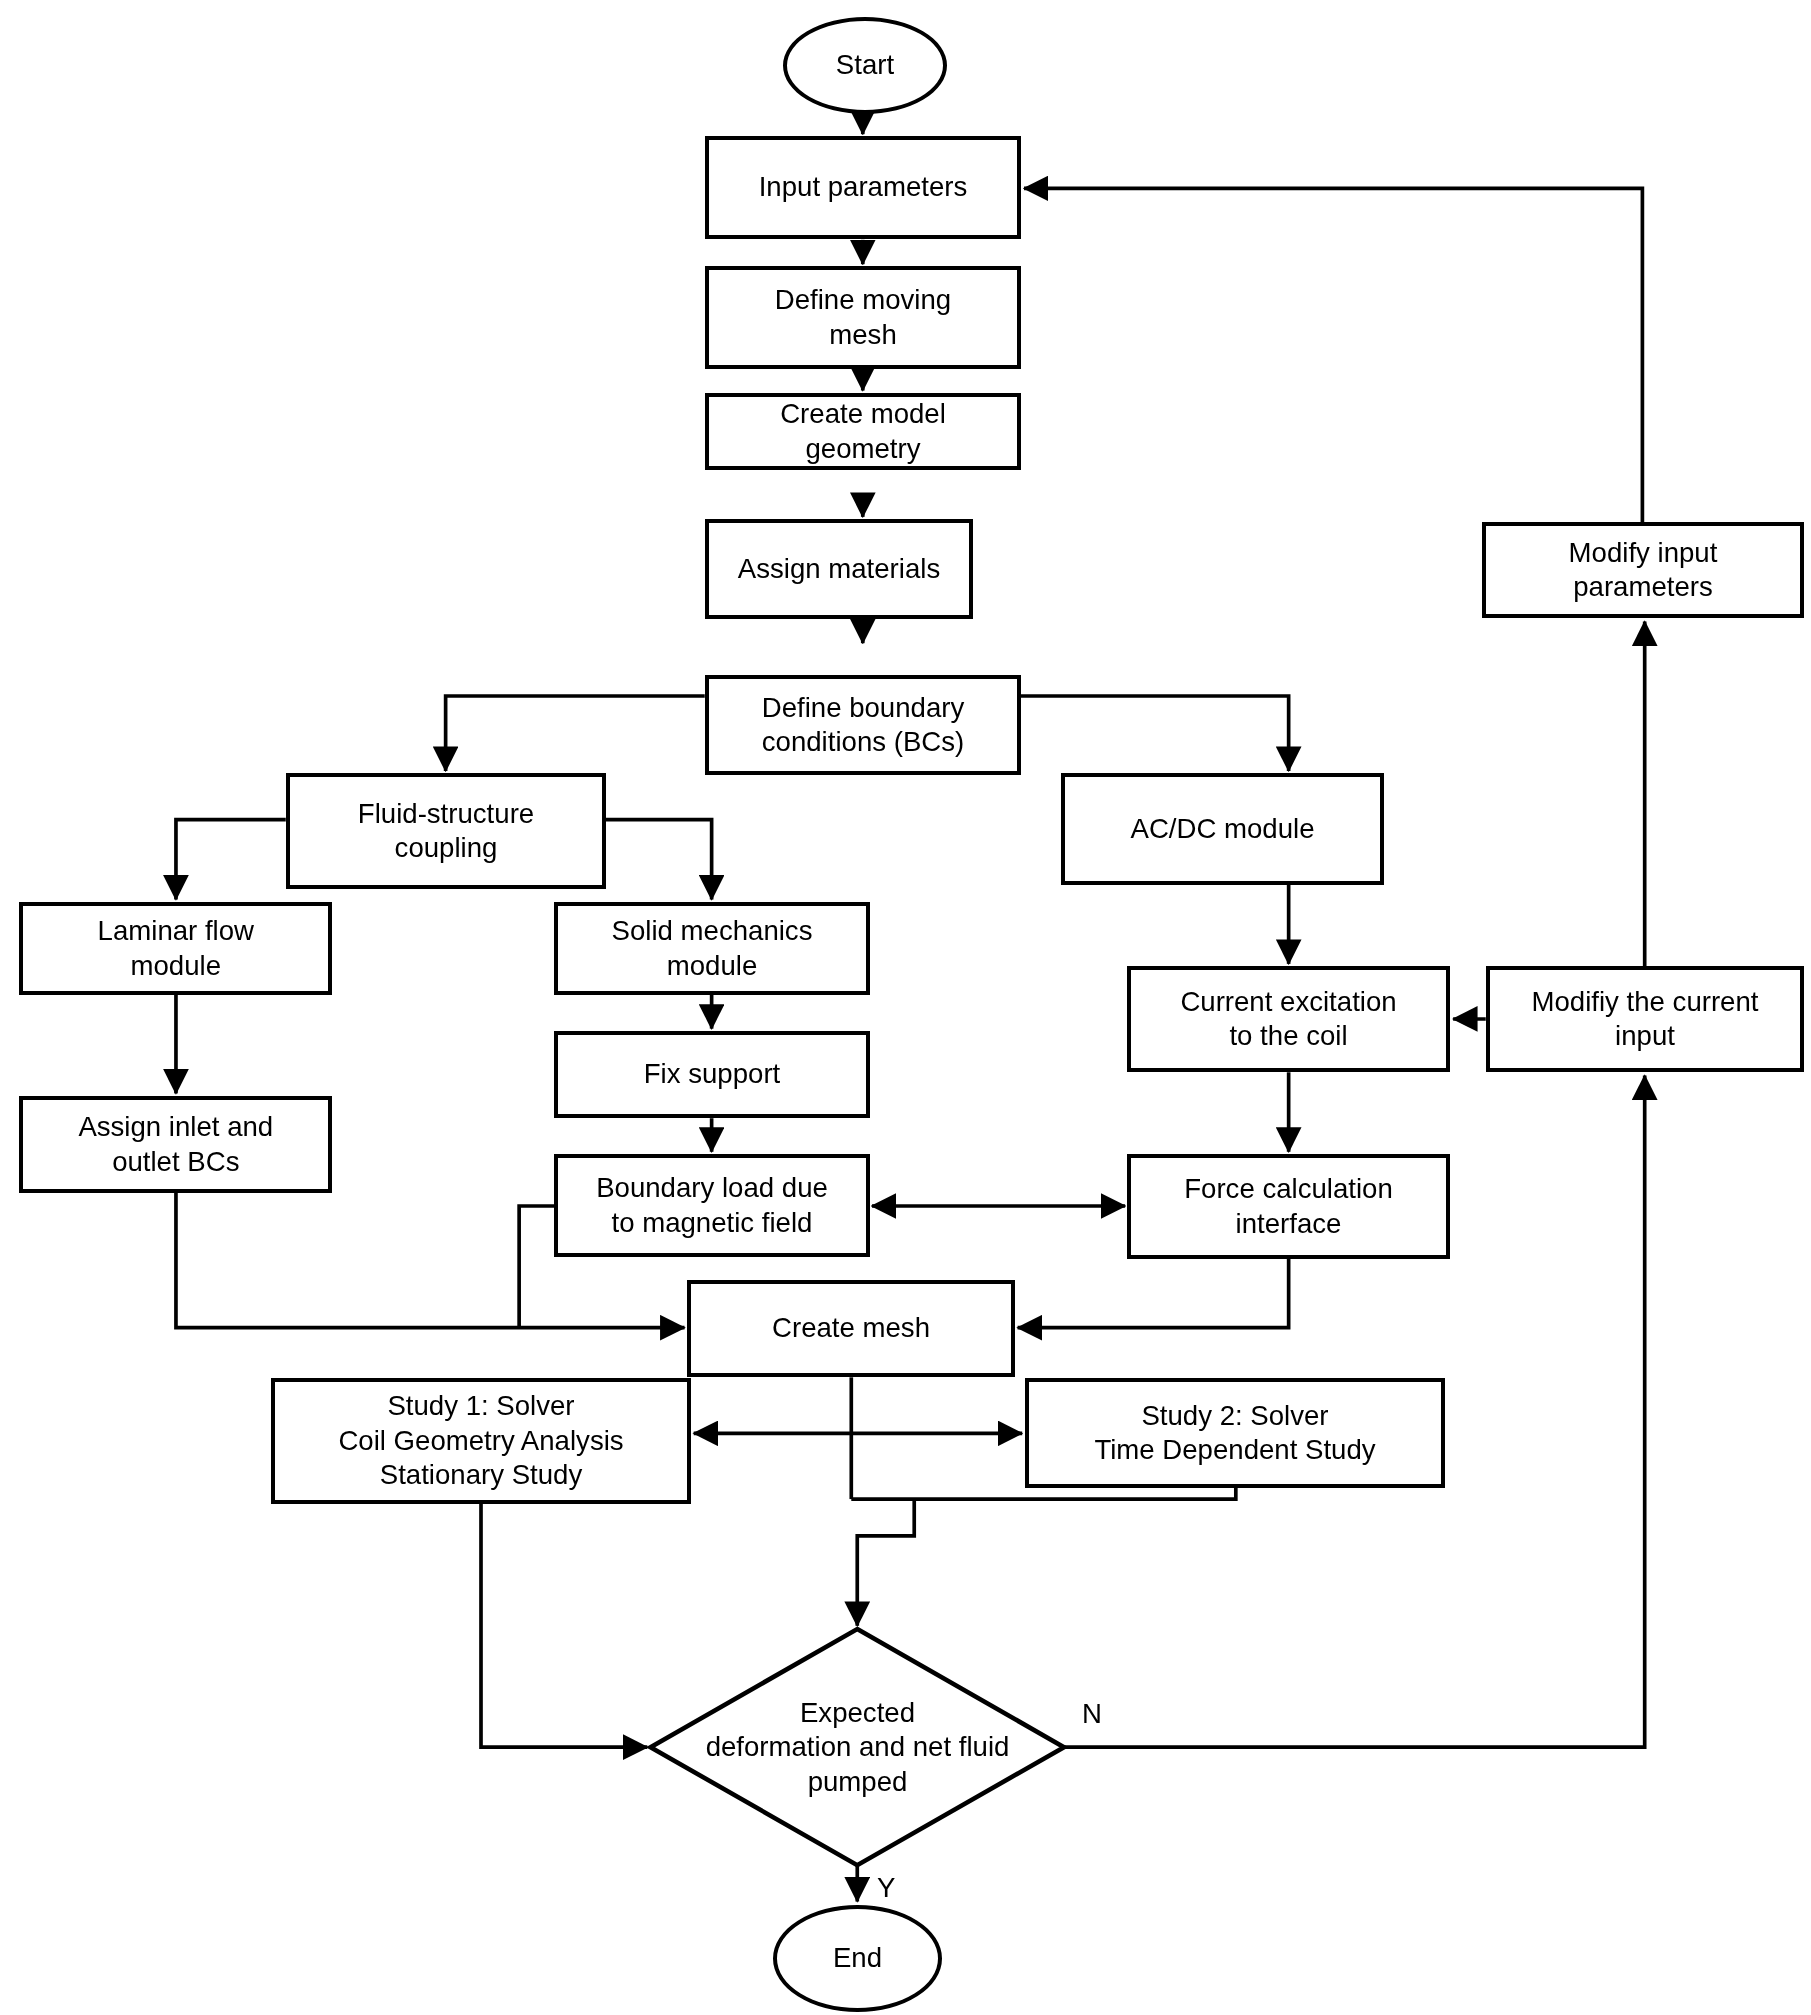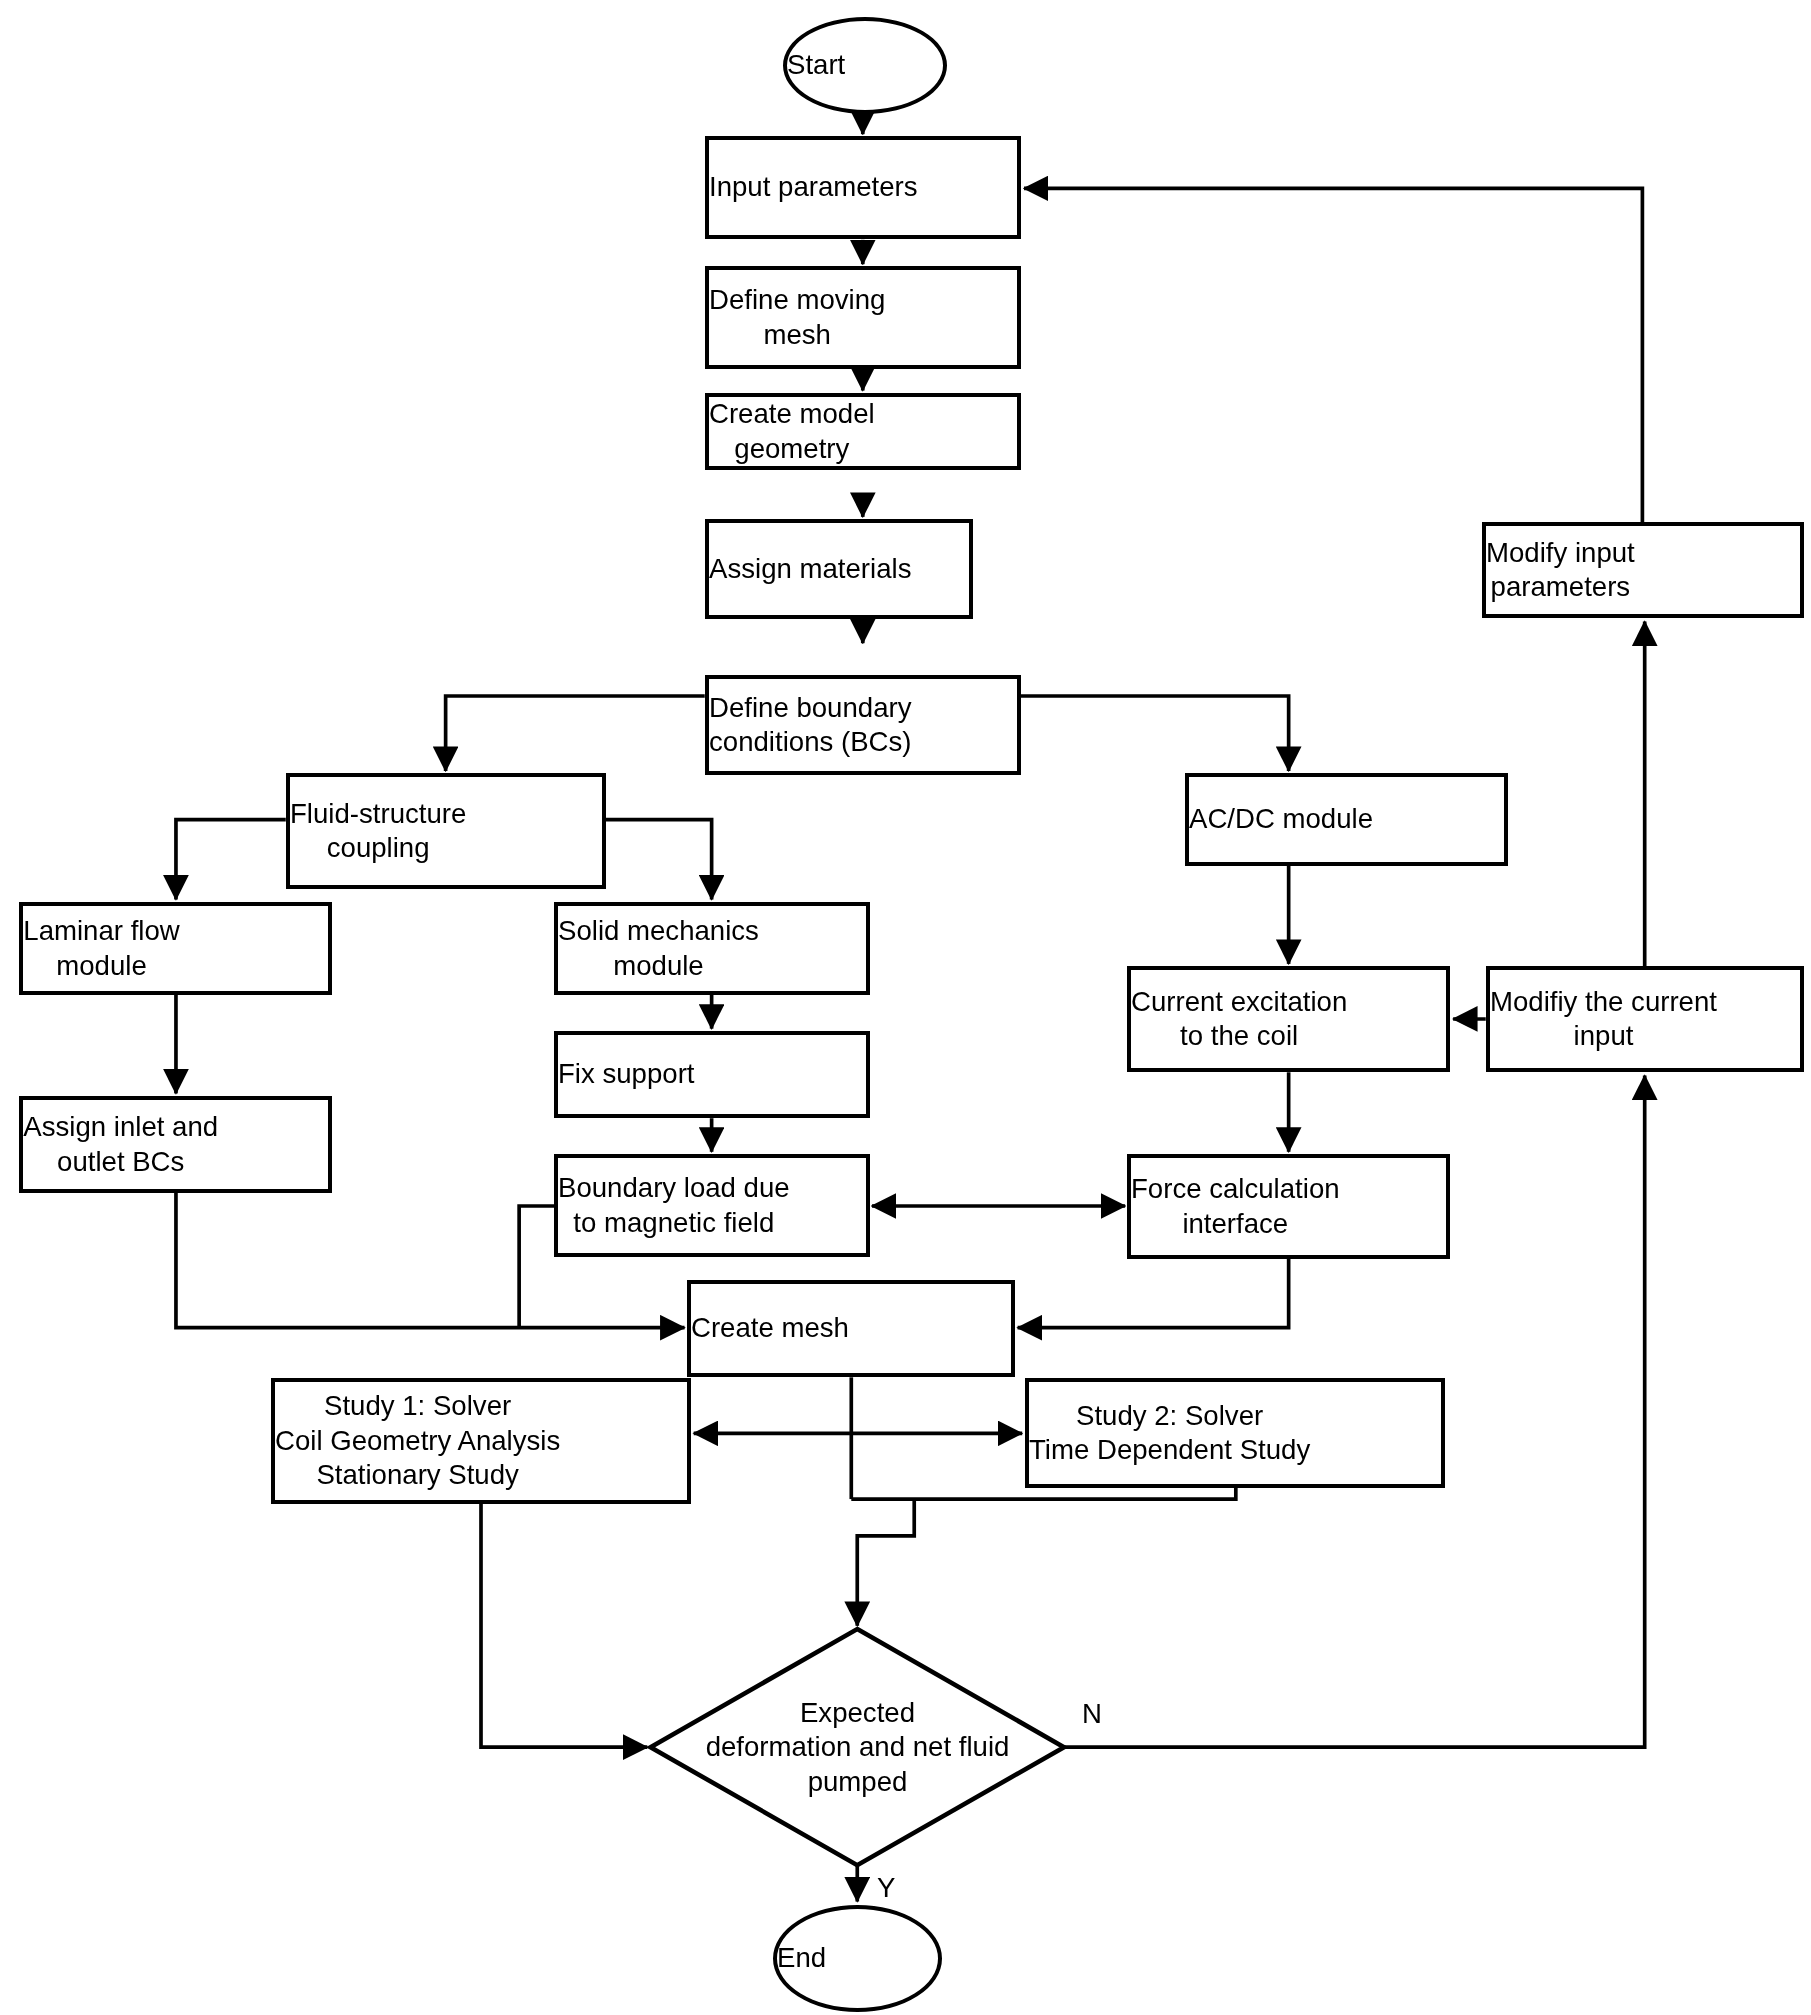--- a/index.html
+++ b/index.html
@@ -30,20 +30,21 @@
     stroke: #000000;
     stroke-width: 10;
   }
   .node {
     position: absolute;
     box-sizing: border-box;
     background: #ffffff;
     border: 4.6px solid #000000;
     display: flex;
     align-items: center;
+    justify-content: center;
     text-align: center;
   }
   .node-label, .float-label {
     font-size: 27.6px;
     line-height: 1.25;
     white-space: pre-line;
     text-align: center;
   }
   .terminator {
     border-radius: 50%;
@@ -127,21 +128,21 @@
 <div class="node" style="left:705px; top:645px; width:316px; height:100px;margin-top:30px;">
   <div class="node-label">Define boundary
 conditions (BCs)</div>
 </div>
 
 <div class="node" style="left:286px; top:773px; width:320px; height:116px;">
   <div class="node-label">Fluid-structure
 coupling</div>
 </div>
 
-<div class="node" style="left:1185px; top:773px; width:323px; height:93px;">
+<div class="node" style="left:1061px; top:773px; width:323px; height:112px;">
   <div class="node-label">AC/DC module</div>
 </div>
 
 <div class="node" style="left:19.3px; top:902px; width:313px; height:93px;">
   <div class="node-label">Laminar flow
 module</div>
 </div>
 
 <div class="node" style="left:554px; top:902px; width:316px; height:93px;">
   <div class="node-label">Solid mechanics

